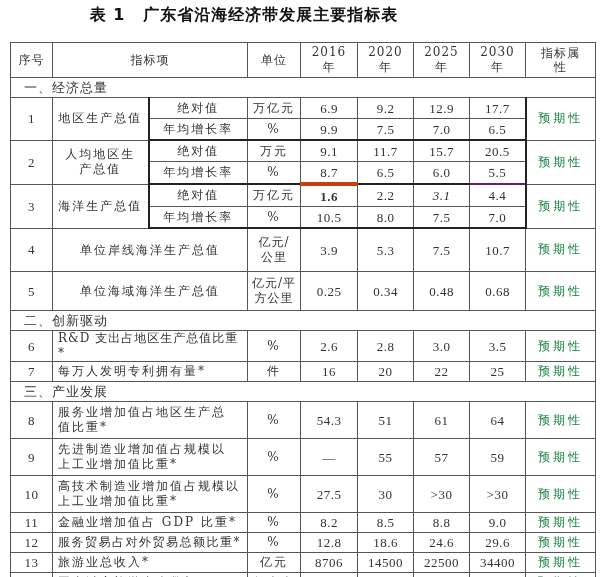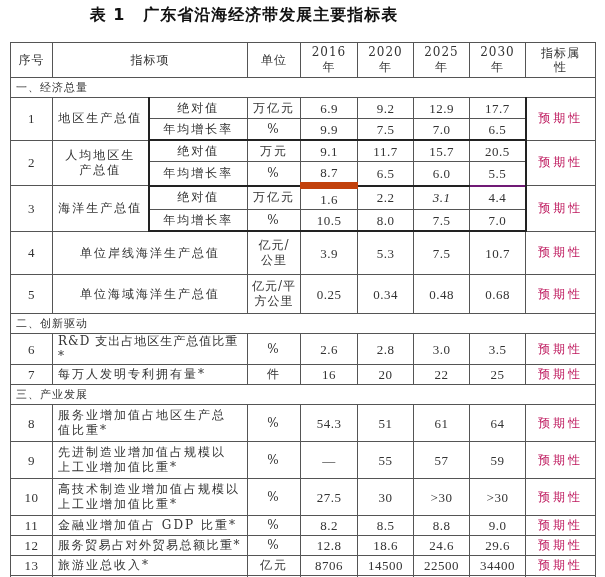--- a/index.html
+++ b/index.html
@@ -9,31 +9,31 @@
            font-family:"DejaVu Sans", "Liberation Sans", sans-serif; font-weight:bold;
            font-size:16px; letter-spacing:1px; color:#111; }
   .title .num { margin-right:18px; }
   table { position:absolute; left:10px; top:42px; border-collapse:collapse;
           width:585px; table-layout:fixed; }
   td { border:1px solid #555; text-align:center; vertical-align:middle;
        font-size:12px; padding:0 2px; line-height:15px; color:#333;
        letter-spacing:2px; }
   td.num { letter-spacing:0.5px; font-family:"Liberation Serif", serif; font-size:13px; }
   td.left { text-align:left; padding-left:5px; }
-  td.section { text-align:left; padding-left:5px; letter-spacing:1px; font-size:11px; }
+  td.section { text-align:left; padding-left:13px; letter-spacing:1px; font-size:13px; }
   tr.hdr td { height:34px; letter-spacing:1px; }
   tr.sub td { height:20px; }
   tr.sec td { height:19px; }
   tr.r1 td { height:19px; }
   tr.r2 td { height:38px; }
   tr.r3 td { height:36px; }
   .thickbox { border-left:2px solid #222 !important; }
   .thickright { border-right:2px solid #222 !important; }
   .thickbottom { border-bottom:2px solid #222 !important; }
-  .attr { color:#be185d; letter-spacing:3px; }
+  .attr { color:#15803d; letter-spacing:3px; }
   .tight { letter-spacing:0; }
 </style>
 </head>
 <body>
 
 <div class="title">
   <span class="num">表 1</span><span>广东省沿海经济带发展主要指标表</span>
 </div>
 
 <table>
@@ -103,21 +103,21 @@
     <td class="num">6.5</td>
     <td class="num">6.0</td>
     <td class="num thickright">5.5</td>
   </tr>
 
   <tr class="sub">
     <td rowspan="2" class="num">3</td>
     <td rowspan="2">海洋生产总值</td>
     <td class="thickbox" style="border-top:2px solid #222;">绝对值</td>
     <td style="border-top:2px solid #222;">万亿元</td>
-    <td class="num" style="border-top:7px solid #c2410c;">1.6</td>
+    <td class="num" style="border-top:4px solid #c2410c;font-weight:bold;">1.6</td>
     <td class="num" style="border-top:2px solid #222;">2.2</td>
     <td class="num" style="border-top:2px solid #222;font-style:italic;">3.1</td>
     <td class="num thickright" style="border-top:2px solid #701a75;">4.4</td>
     <td rowspan="2" class="attr">预期性</td>
   </tr>
   <tr class="sub">
     <td class="thickbox thickbottom">年均增长率</td>
     <td class="thickbottom">%</td>
     <td class="num thickbottom">10.5</td>
     <td class="num thickbottom">8.0</td>

